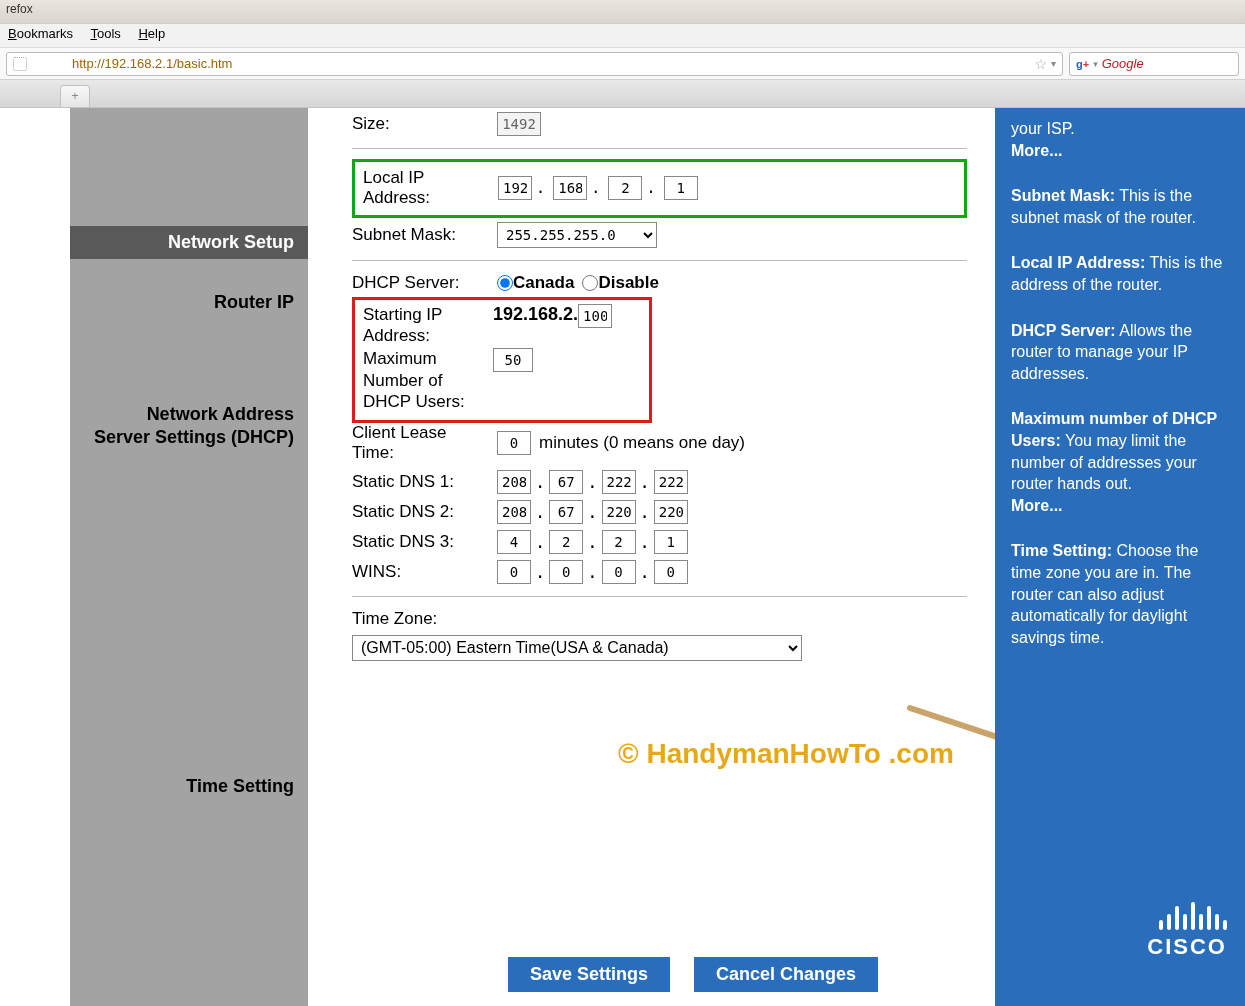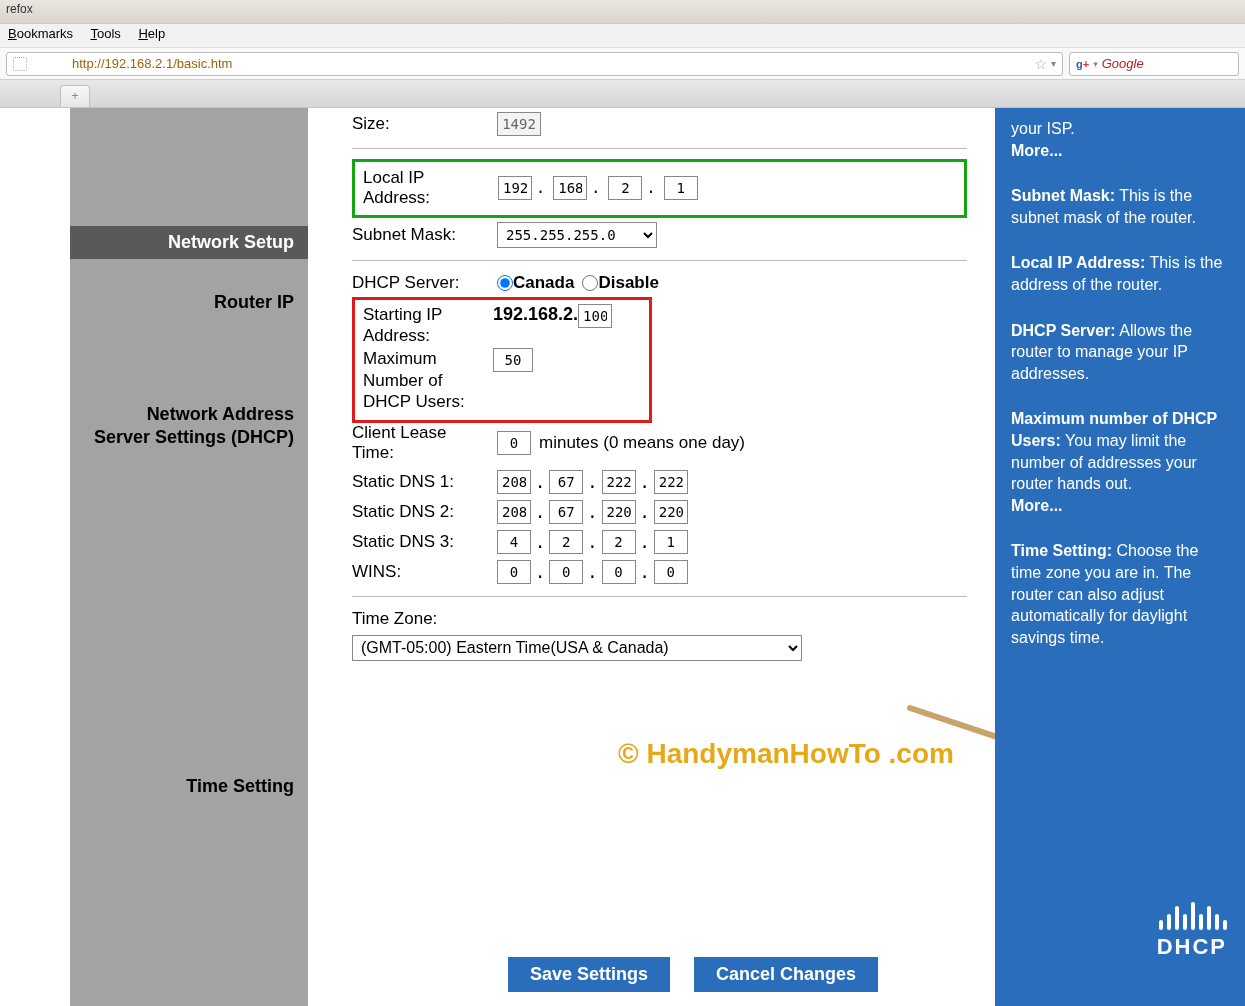--- a/index.html
+++ b/index.html
@@ -258,17 +258,17 @@
         <span style="height:10px"></span>
           <span style="height:16px"></span>
           <span style="height:24px"></span>
         <span style="height:16px"></span>
           <span style="height:28px"></span>
           <span style="height:16px"></span>
         <span style="height:24px"></span>
           <span style="height:16px"></span>
           <span style="height:10px"></span>
       </div>
-      <div class="cisco-text">DHCP</div>
+      <div class="cisco-text">CISCO</div>
     </div>
   </div>
 
 </div>
 
 </body></html>

